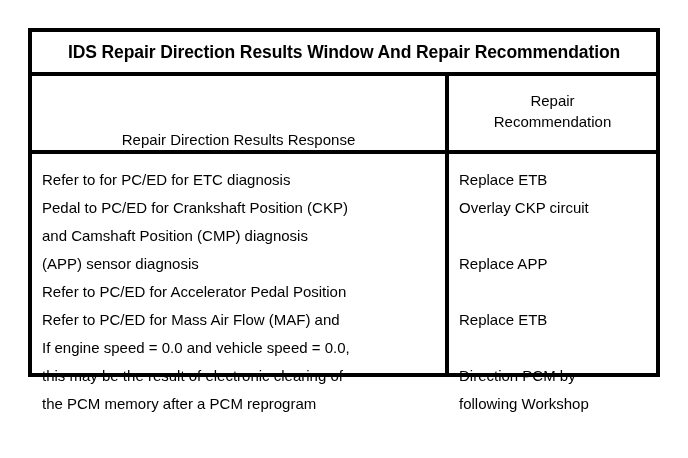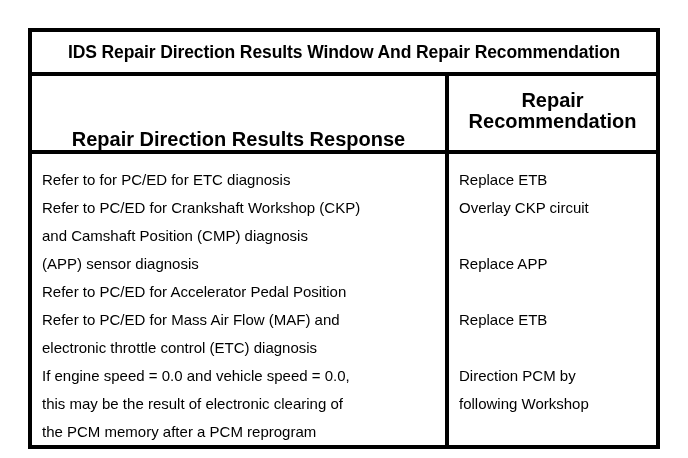--- a/index.html
+++ b/index.html
@@ -13,21 +13,21 @@
     font-family: "Liberation Sans", sans-serif;
     color: #000000;
     overflow: hidden;
   }
 
   #table-frame {
     position: absolute;
     left: 28px;
     top: 28px;
     width: 632px;
-    height: 421px;
+    height: 349px;
     box-sizing: border-box;
     border: 4px solid #000000;
     background: #ffffff;
     display: flex;
     flex-direction: column;
   }
 
   
   .title-row {
     flex: 0 0 auto;
@@ -62,22 +62,22 @@
   .header-cell-right {
     flex: 1 1 auto;
     box-sizing: border-box;
     display: flex;
     flex-direction: column;
     align-items: center;
     justify-content: center;
     padding-bottom: 4px;
   }
   .header-text {
-    font-size: 20px;
-    font-weight: bold;
+    font-size: 15px;
+    font-weight: normal;
     white-space: nowrap;
     line-height: 21px;
   }
 
   
   .body-row {
     flex: 1 1 auto;
     display: flex;
     min-height: 0;
   }
@@ -117,26 +117,25 @@
     </div>
     <div class="header-cell-right">
       <div class="header-text">Repair</div>
       <div class="header-text">Recommendation</div>
     </div>
   </div>
 
   <div class="body-row">
     <div class="body-cell-left">
       <div class="line">Refer to for PC/ED for ETC diagnosis</div>
-      <div class="line">Refer to PC/ED for Crankshaft Workshop (CKP)</div>
+      <div class="line">Pedal to PC/ED for Crankshaft Position (CKP)</div>
       <div class="line">and Camshaft Position (CMP) diagnosis</div>
       <div class="line">(APP) sensor diagnosis</div>
       <div class="line">Refer to PC/ED for Accelerator Pedal Position</div>
       <div class="line">Refer to PC/ED for Mass Air Flow (MAF) and</div>
-      <div class="line">electronic throttle control (ETC) diagnosis</div>
       <div class="line">If engine speed = 0.0 and vehicle speed = 0.0,</div>
       <div class="line">this may be the result of electronic clearing of</div>
       <div class="line">the PCM memory after a PCM reprogram</div>
     </div>
     <div class="body-cell-right">
       <div class="line">Replace ETB</div>
       <div class="line">Overlay CKP circuit</div>
       <div class="line blank">&nbsp;</div>
       <div class="line">Replace APP</div>
       <div class="line blank">&nbsp;</div>

